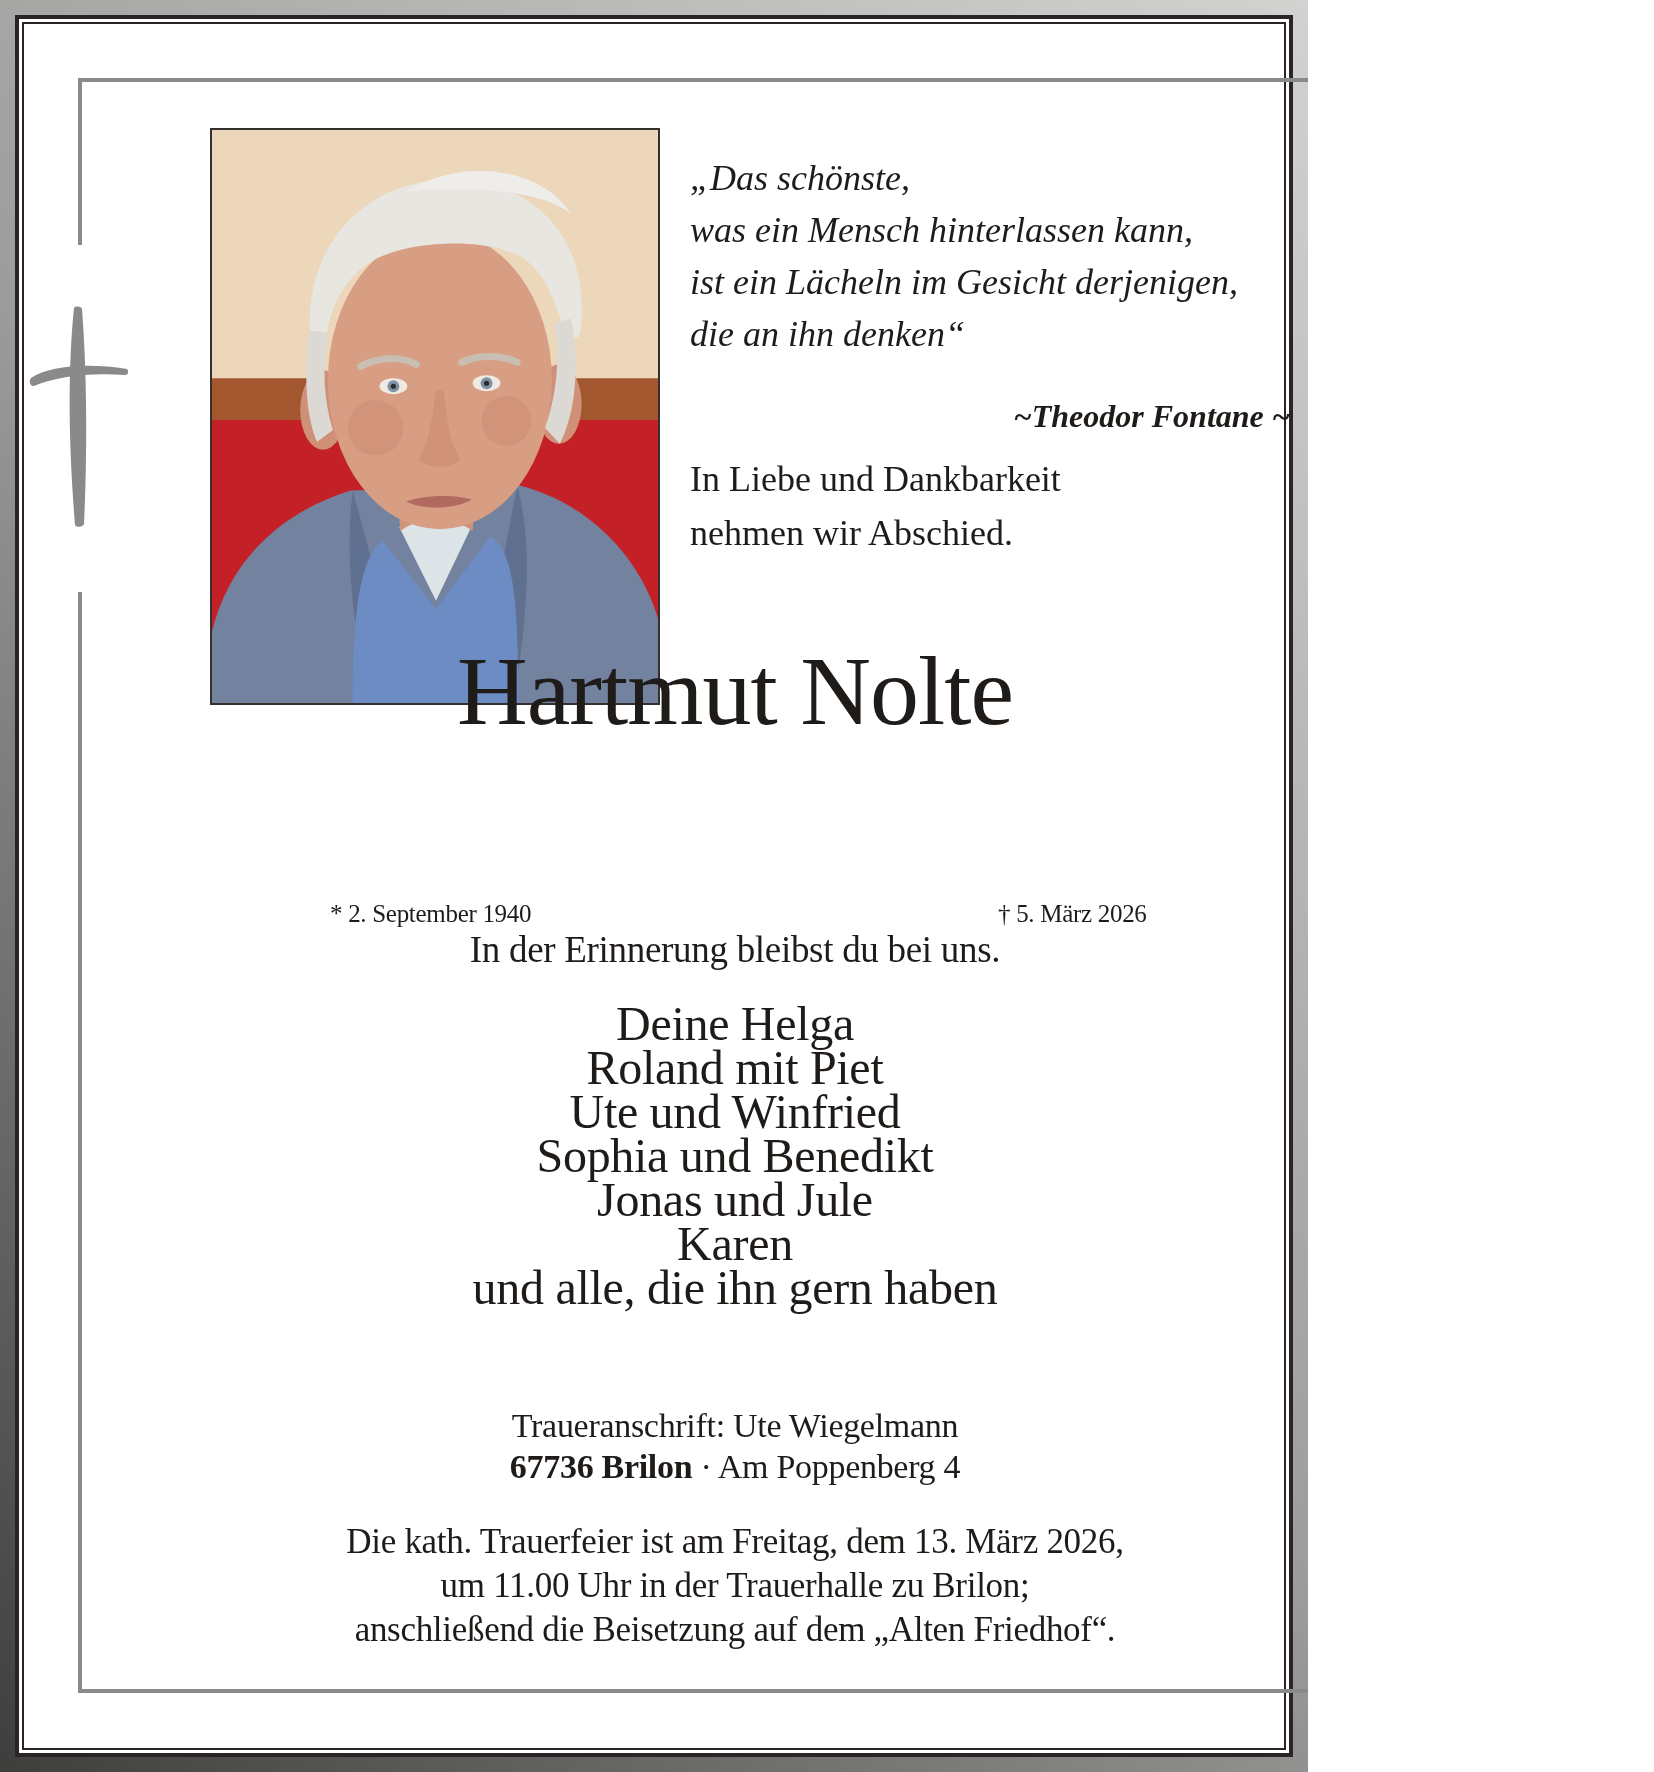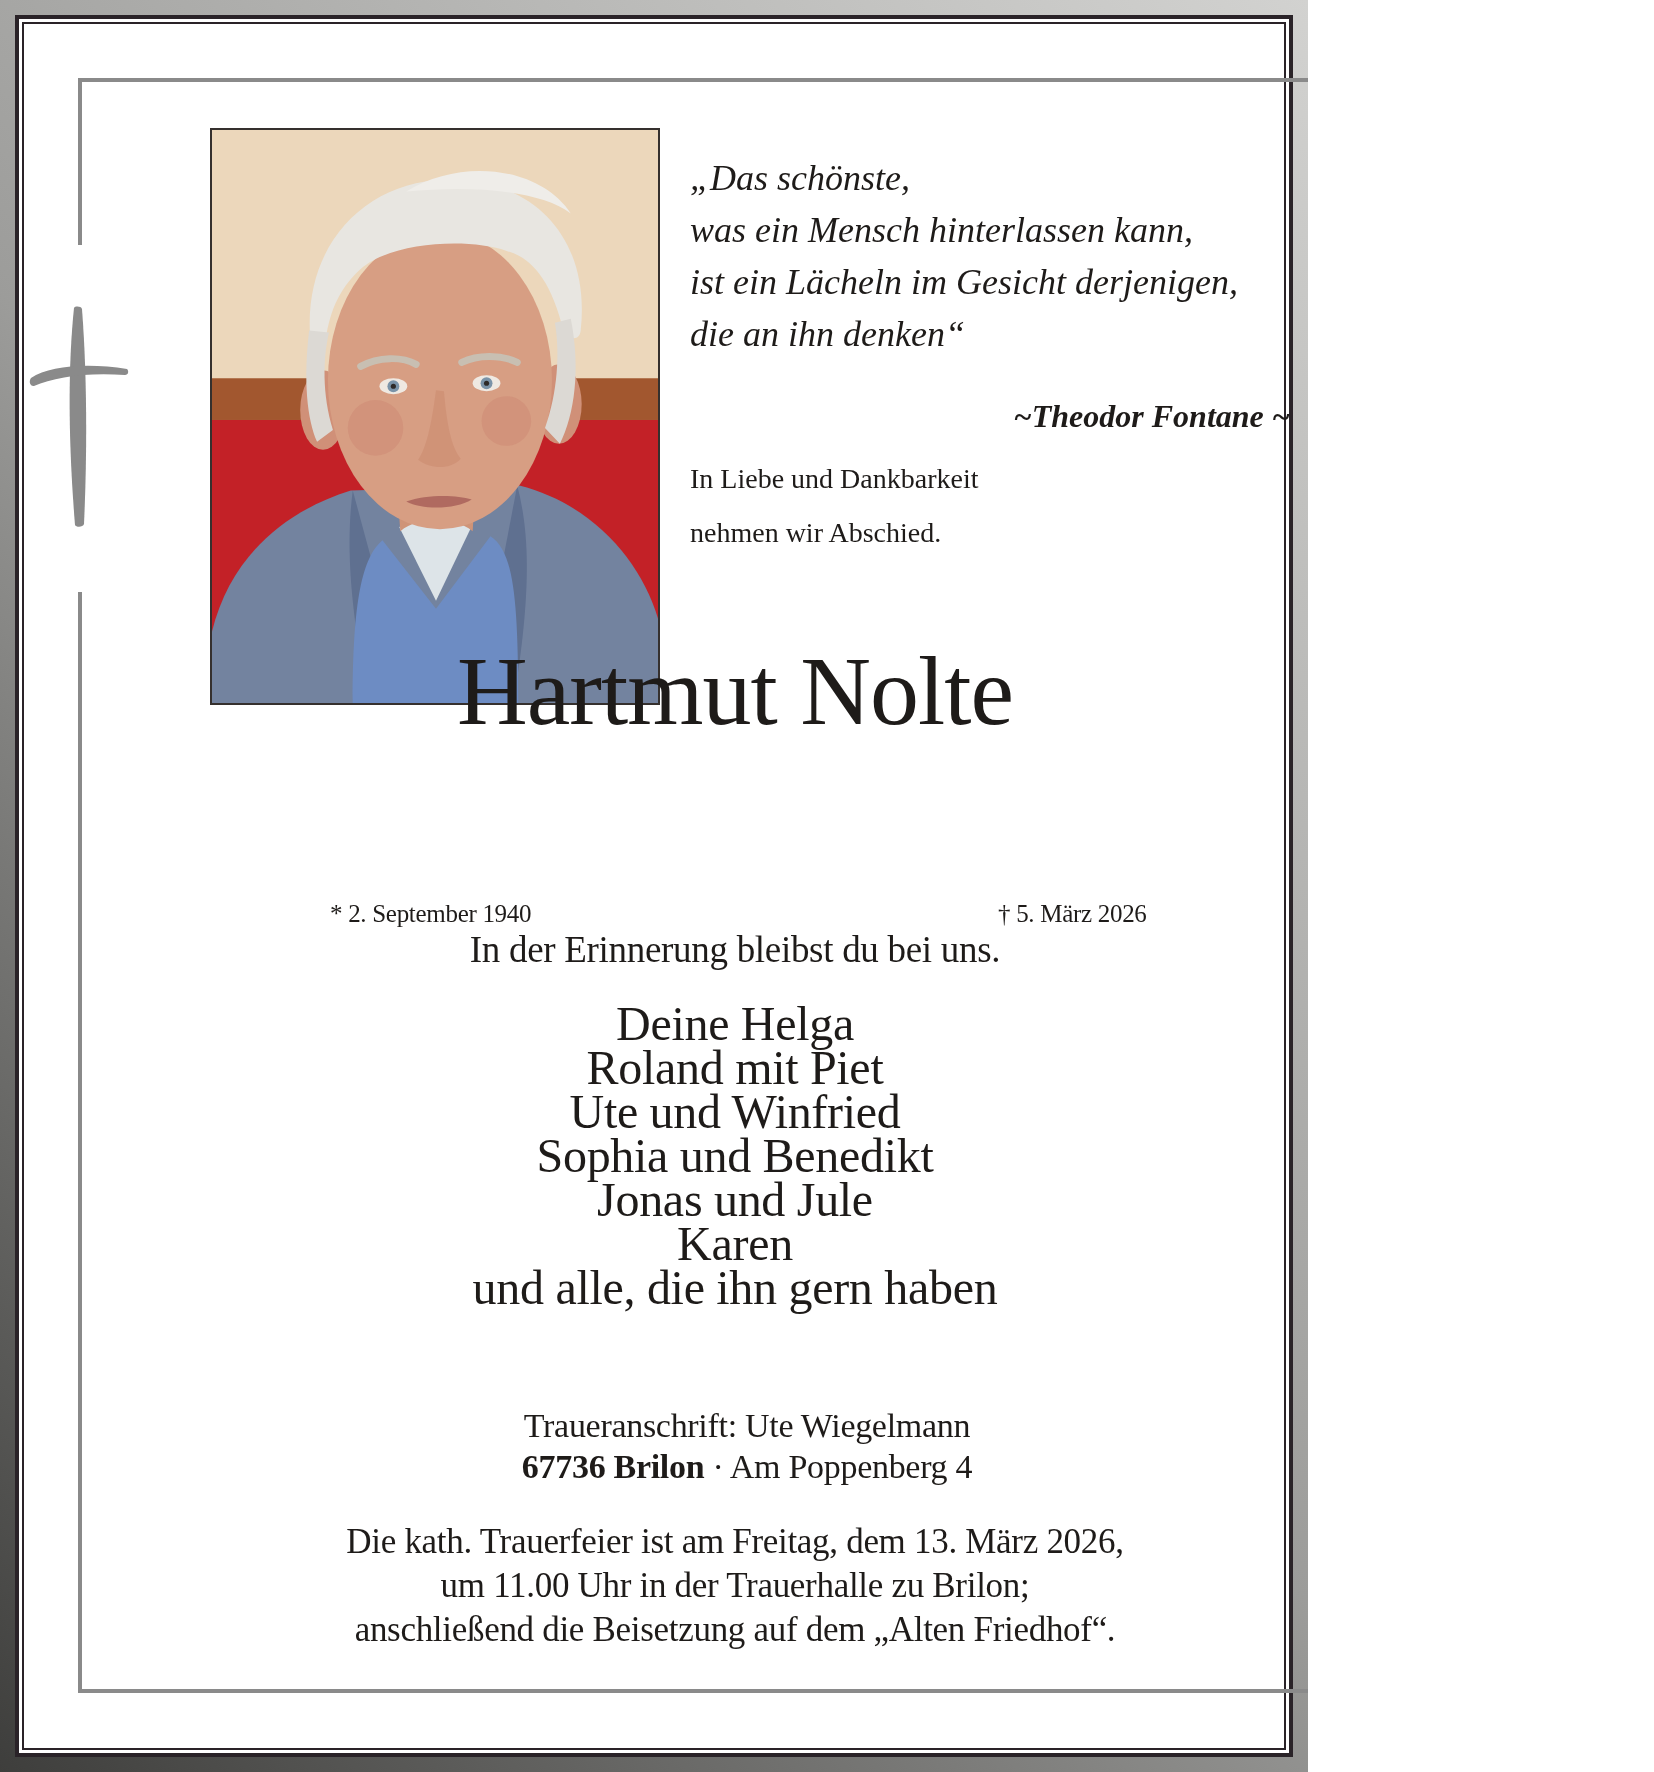--- a/index.html
+++ b/index.html
@@ -58,41 +58,41 @@
     width: 600px;
     text-align: right;
     font-style: italic;
     font-weight: bold;
     font-size: 32px;
     white-space: nowrap;
   }
   .farewell {
     position: absolute;
     left: 690px; top: 452px;
-    font-size: 28px;
+    font-size: 36px;
     line-height: 54px;
     white-space: nowrap;
   }
   .centerband {
     position: absolute;
     left: 0; width: 1470px;
     text-align: center;
   }
   .name {
     top: 636px;
     font-size: 98px;
     line-height: 110px;
     letter-spacing: -1px;
   }
   .date { position: absolute; top: 900px; font-size: 25px; white-space: nowrap; letter-spacing: -0.3px; }
   .date-birth { left: 330px; }
   .date-death { left: 998px; }
   .remembrance { top: 928px; font-size: 37px; letter-spacing: -0.3px; }
   .mourners { top: 1002px; font-size: 48px; line-height: 44px; letter-spacing: -0.3px; }
-  .address { top: 1405px; font-size: 34px; line-height: 41px; letter-spacing: -0.3px; padding-left: 12px; }
+  .address { top: 1405px; font-size: 34px; line-height: 41px; letter-spacing: -0.3px; }
   .address .bold { font-weight: bold; }
   .service { top: 1520px; font-size: 35px; line-height: 44px; letter-spacing: -0.3px; }
 </style>
 </head>
 <body>
 
 <div class="page">
 
   <div class="card">
     <div class="card-inner-line"></div>

